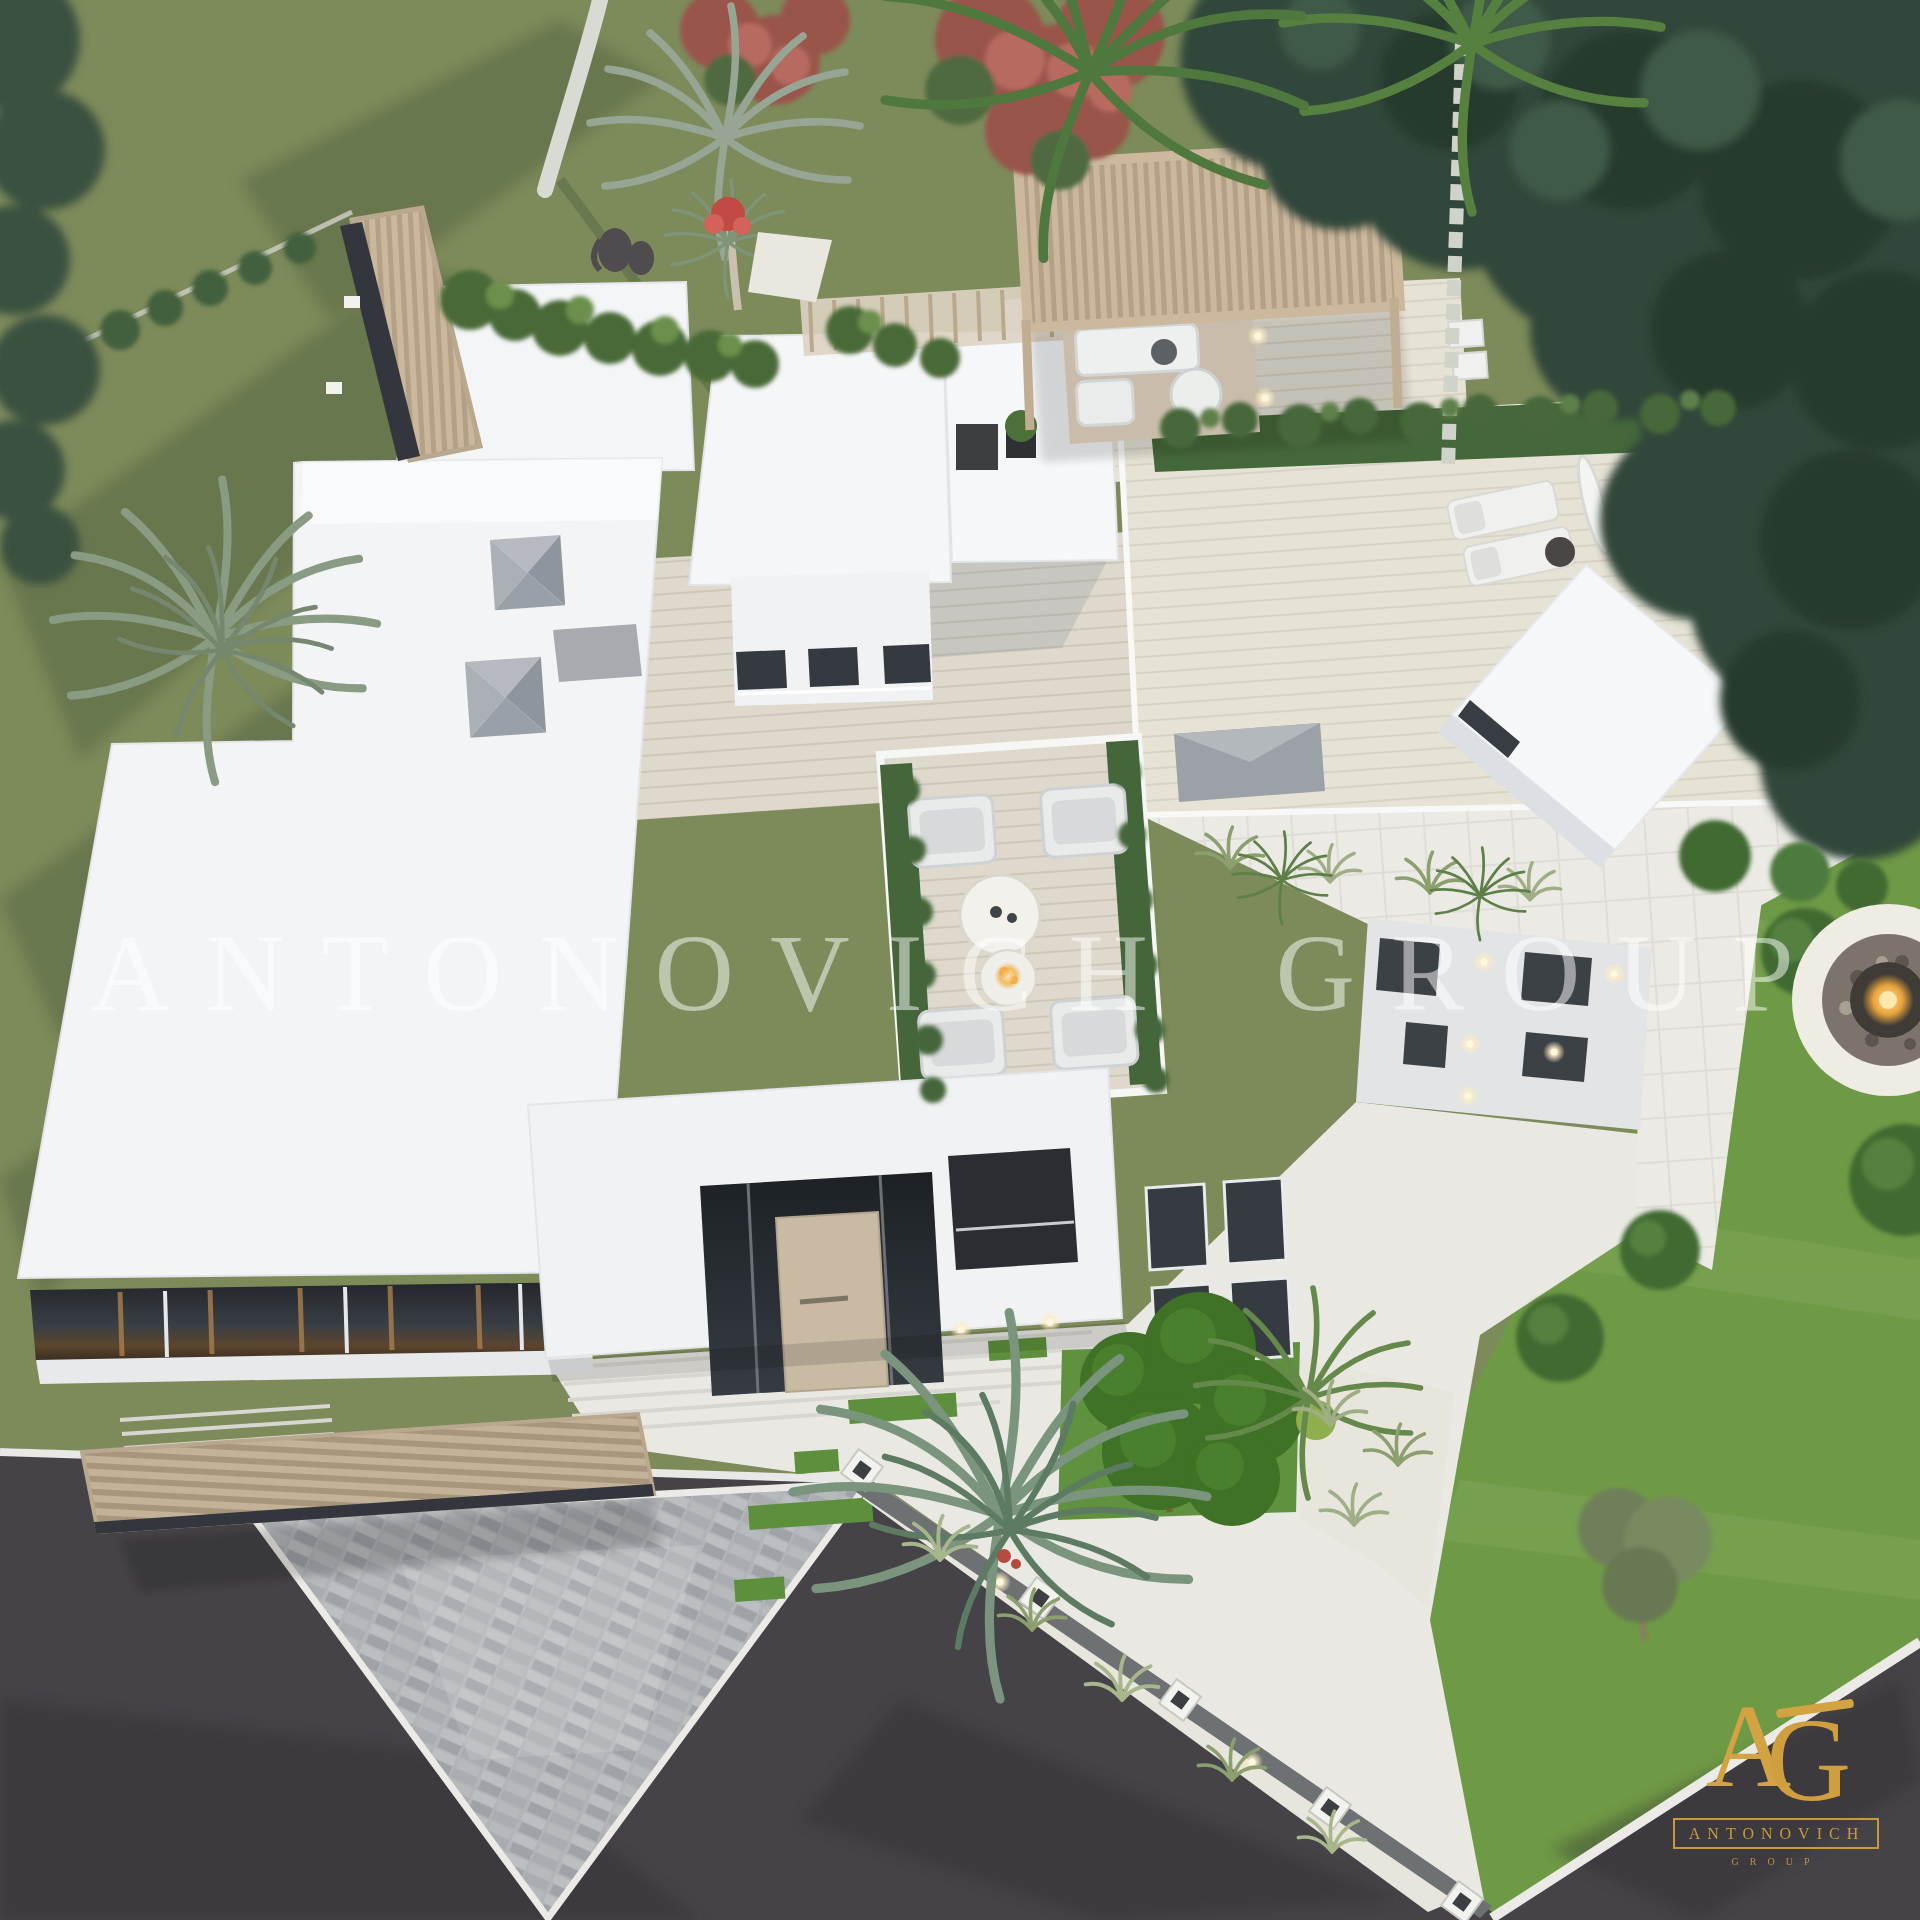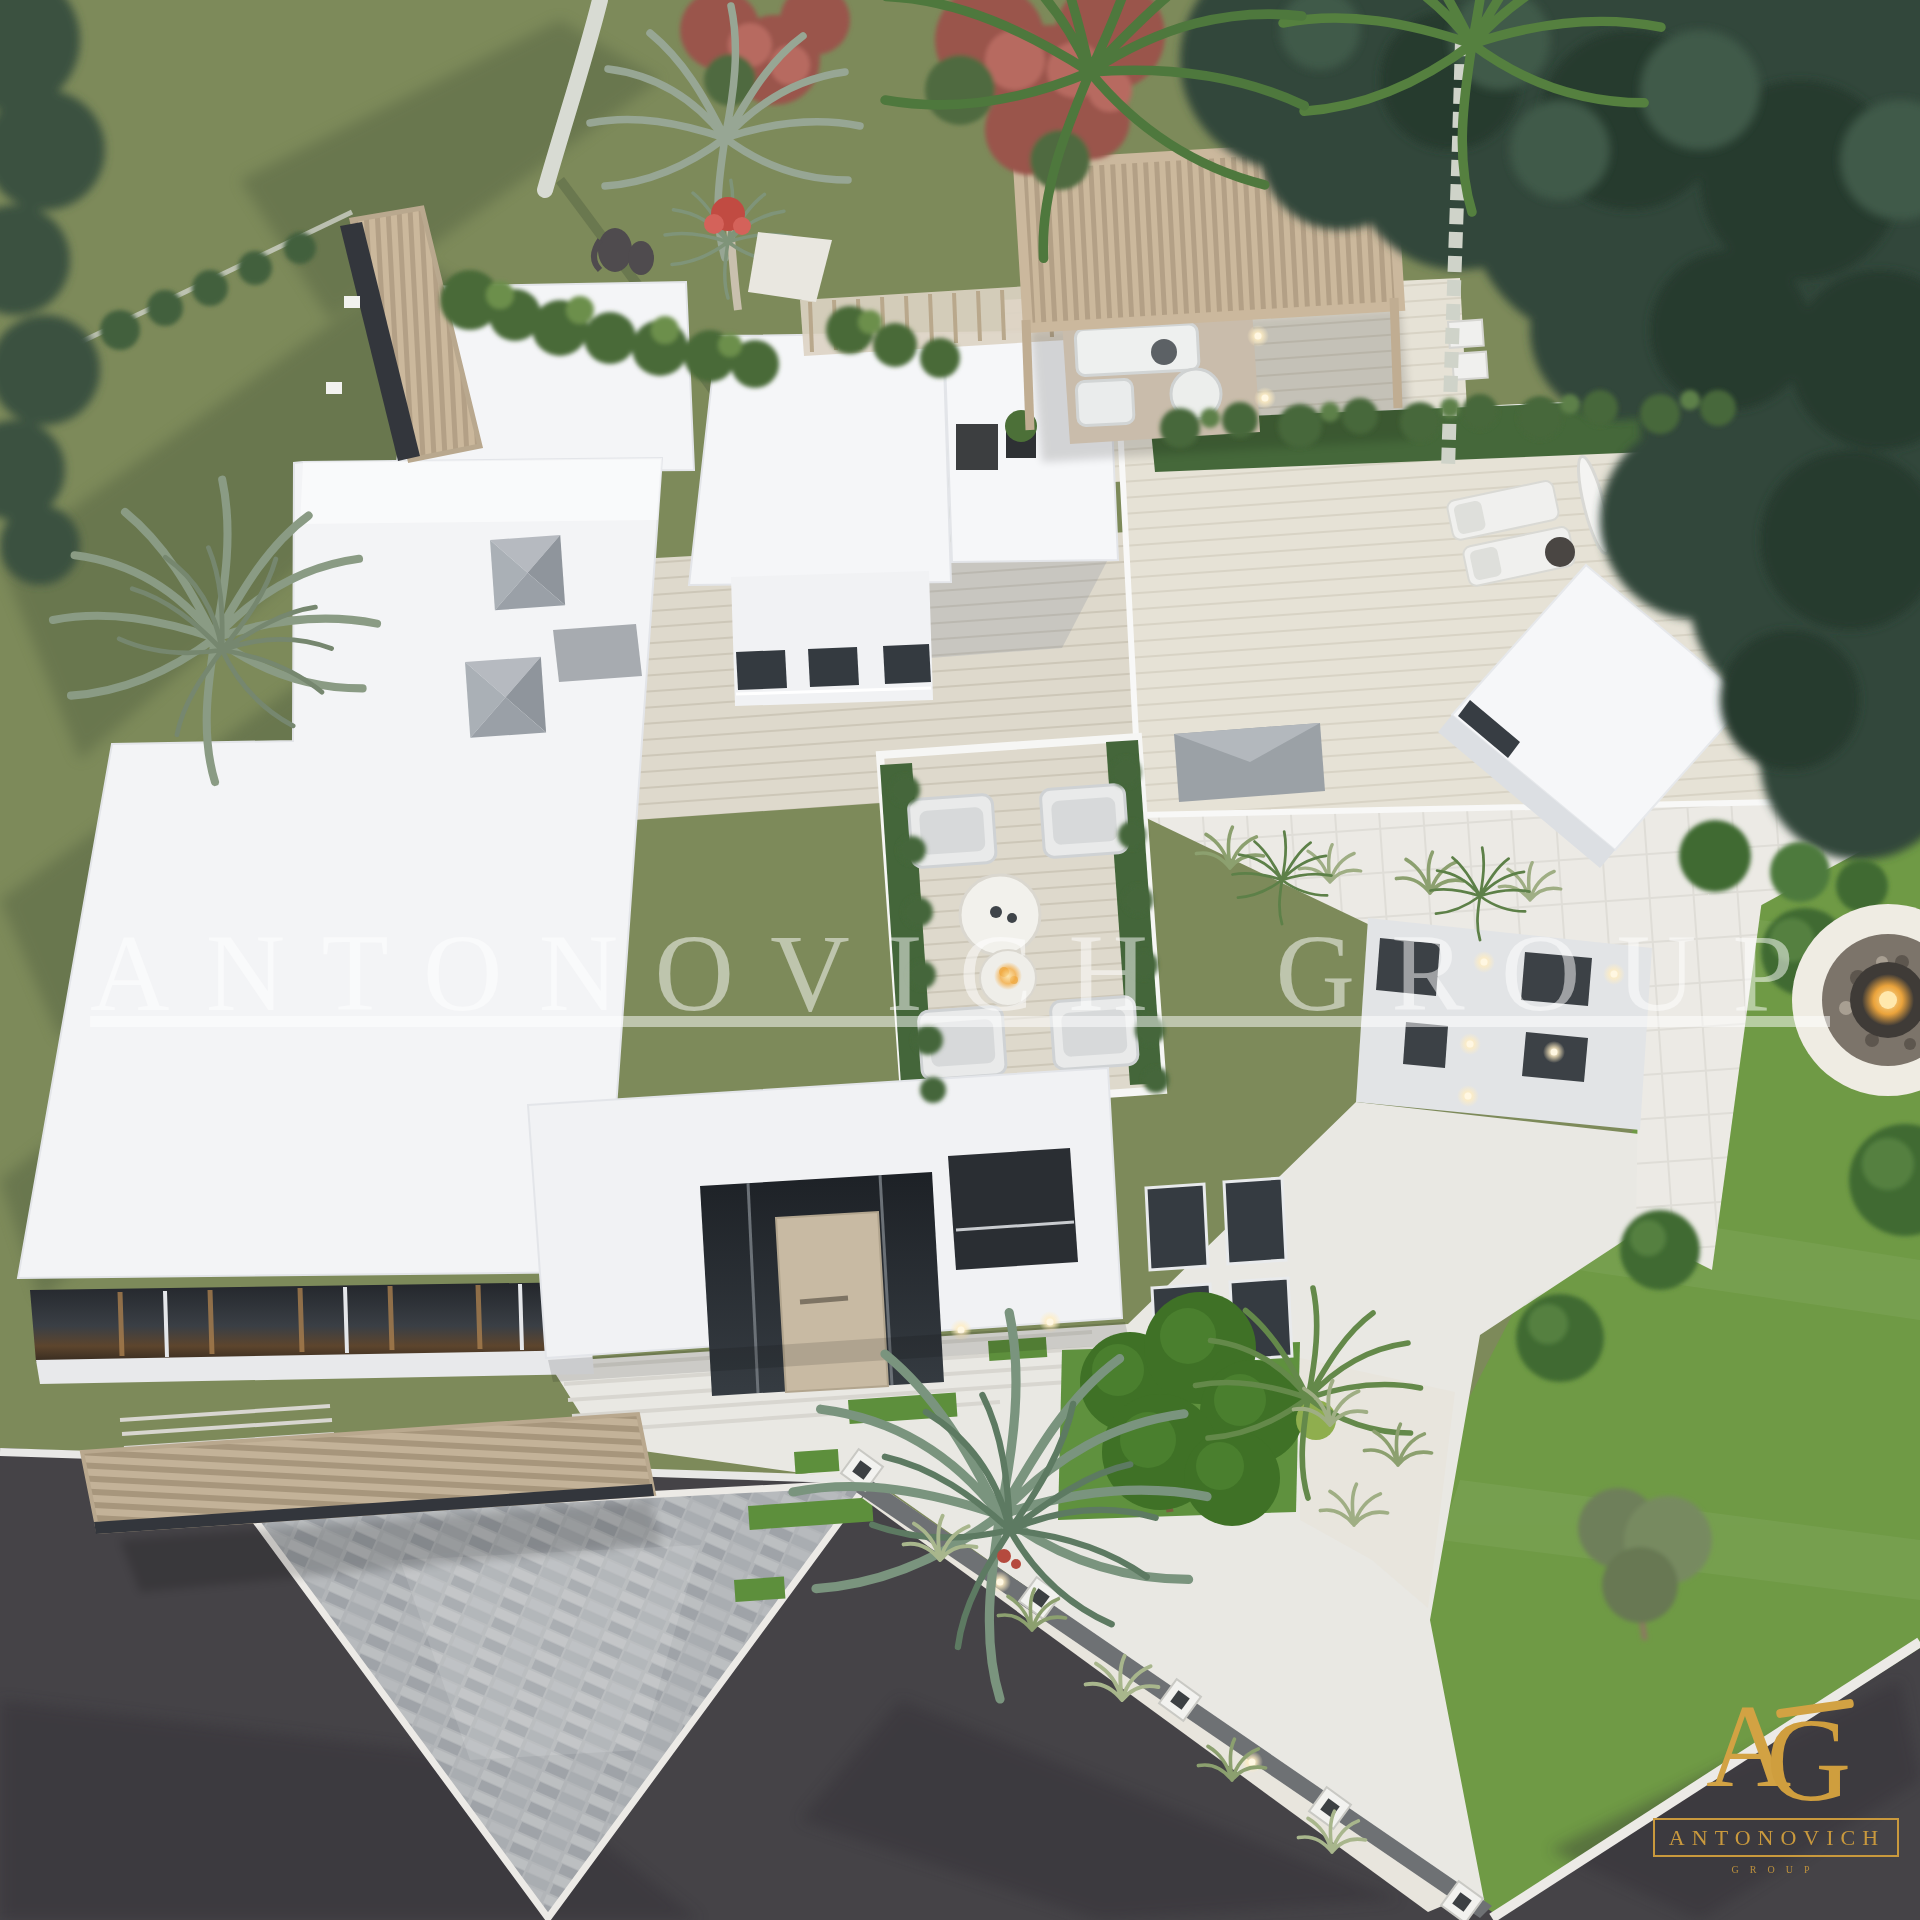--- a/index.html
+++ b/index.html
@@ -2,29 +2,29 @@
 <html><head>
 <meta charset="utf-8">
 <style>
   html,body{margin:0;padding:0;background:#222;}
   .stage{position:relative;width:1920px;height:1920px;overflow:hidden;
          font-family:"Liberation Serif","DejaVu Serif",serif;}
   .stage svg{position:absolute;left:0;top:0;}
   .watermark{position:absolute;left:0;right:0;top:898px;height:150px;line-height:150px;
 
     text-align:center;font-size:110px;font-weight:400;letter-spacing:.33em;word-spacing:.25em;
-    color:rgba(255,255,255,.50);white-space:nowrap;pointer-events:none;text-decoration:underline;}
+    color:rgba(255,255,255,.50);white-space:nowrap;pointer-events:none;}
   .brand{position:absolute;left:1648px;top:1688px;width:256px;text-align:center;color:#c9993d;}
   .brand .mono{position:relative;height:128px;}
   .brand .mono .a{position:absolute;left:58px;top:0;font-size:118px;line-height:118px;color:#d2a243;}
   .brand .mono .g{position:absolute;left:118px;top:14px;font-size:118px;line-height:118px;color:#cf9e3e;}
   .brand .mono .bar{position:absolute;left:128px;top:16px;width:78px;height:9px;background:#d2a243;
     transform:rotate(-8deg);border-radius:4px;}
   .brand .namebox{display:inline-block;border:2px solid #c9993d;padding:5px 12px 4px 14px;
-    font-size:22px;letter-spacing:7px;margin-top:2px;}
+    font-size:16px;letter-spacing:7px;margin-top:2px;}
   .brand .sub{margin-top:7px;font-size:10px;letter-spacing:11px;opacity:.9;}
 </style>
 </head>
 <body>
 
 <div class="stage">
 <svg width="1920" height="1920" viewBox="0 0 1920 1920" xmlns="http://www.w3.org/2000/svg">
   <defs>
     <filter id="b2" x="-40%" y="-40%" width="180%" height="180%">
           <feGaussianBlur stdDeviation="2"></feGaussianBlur>

